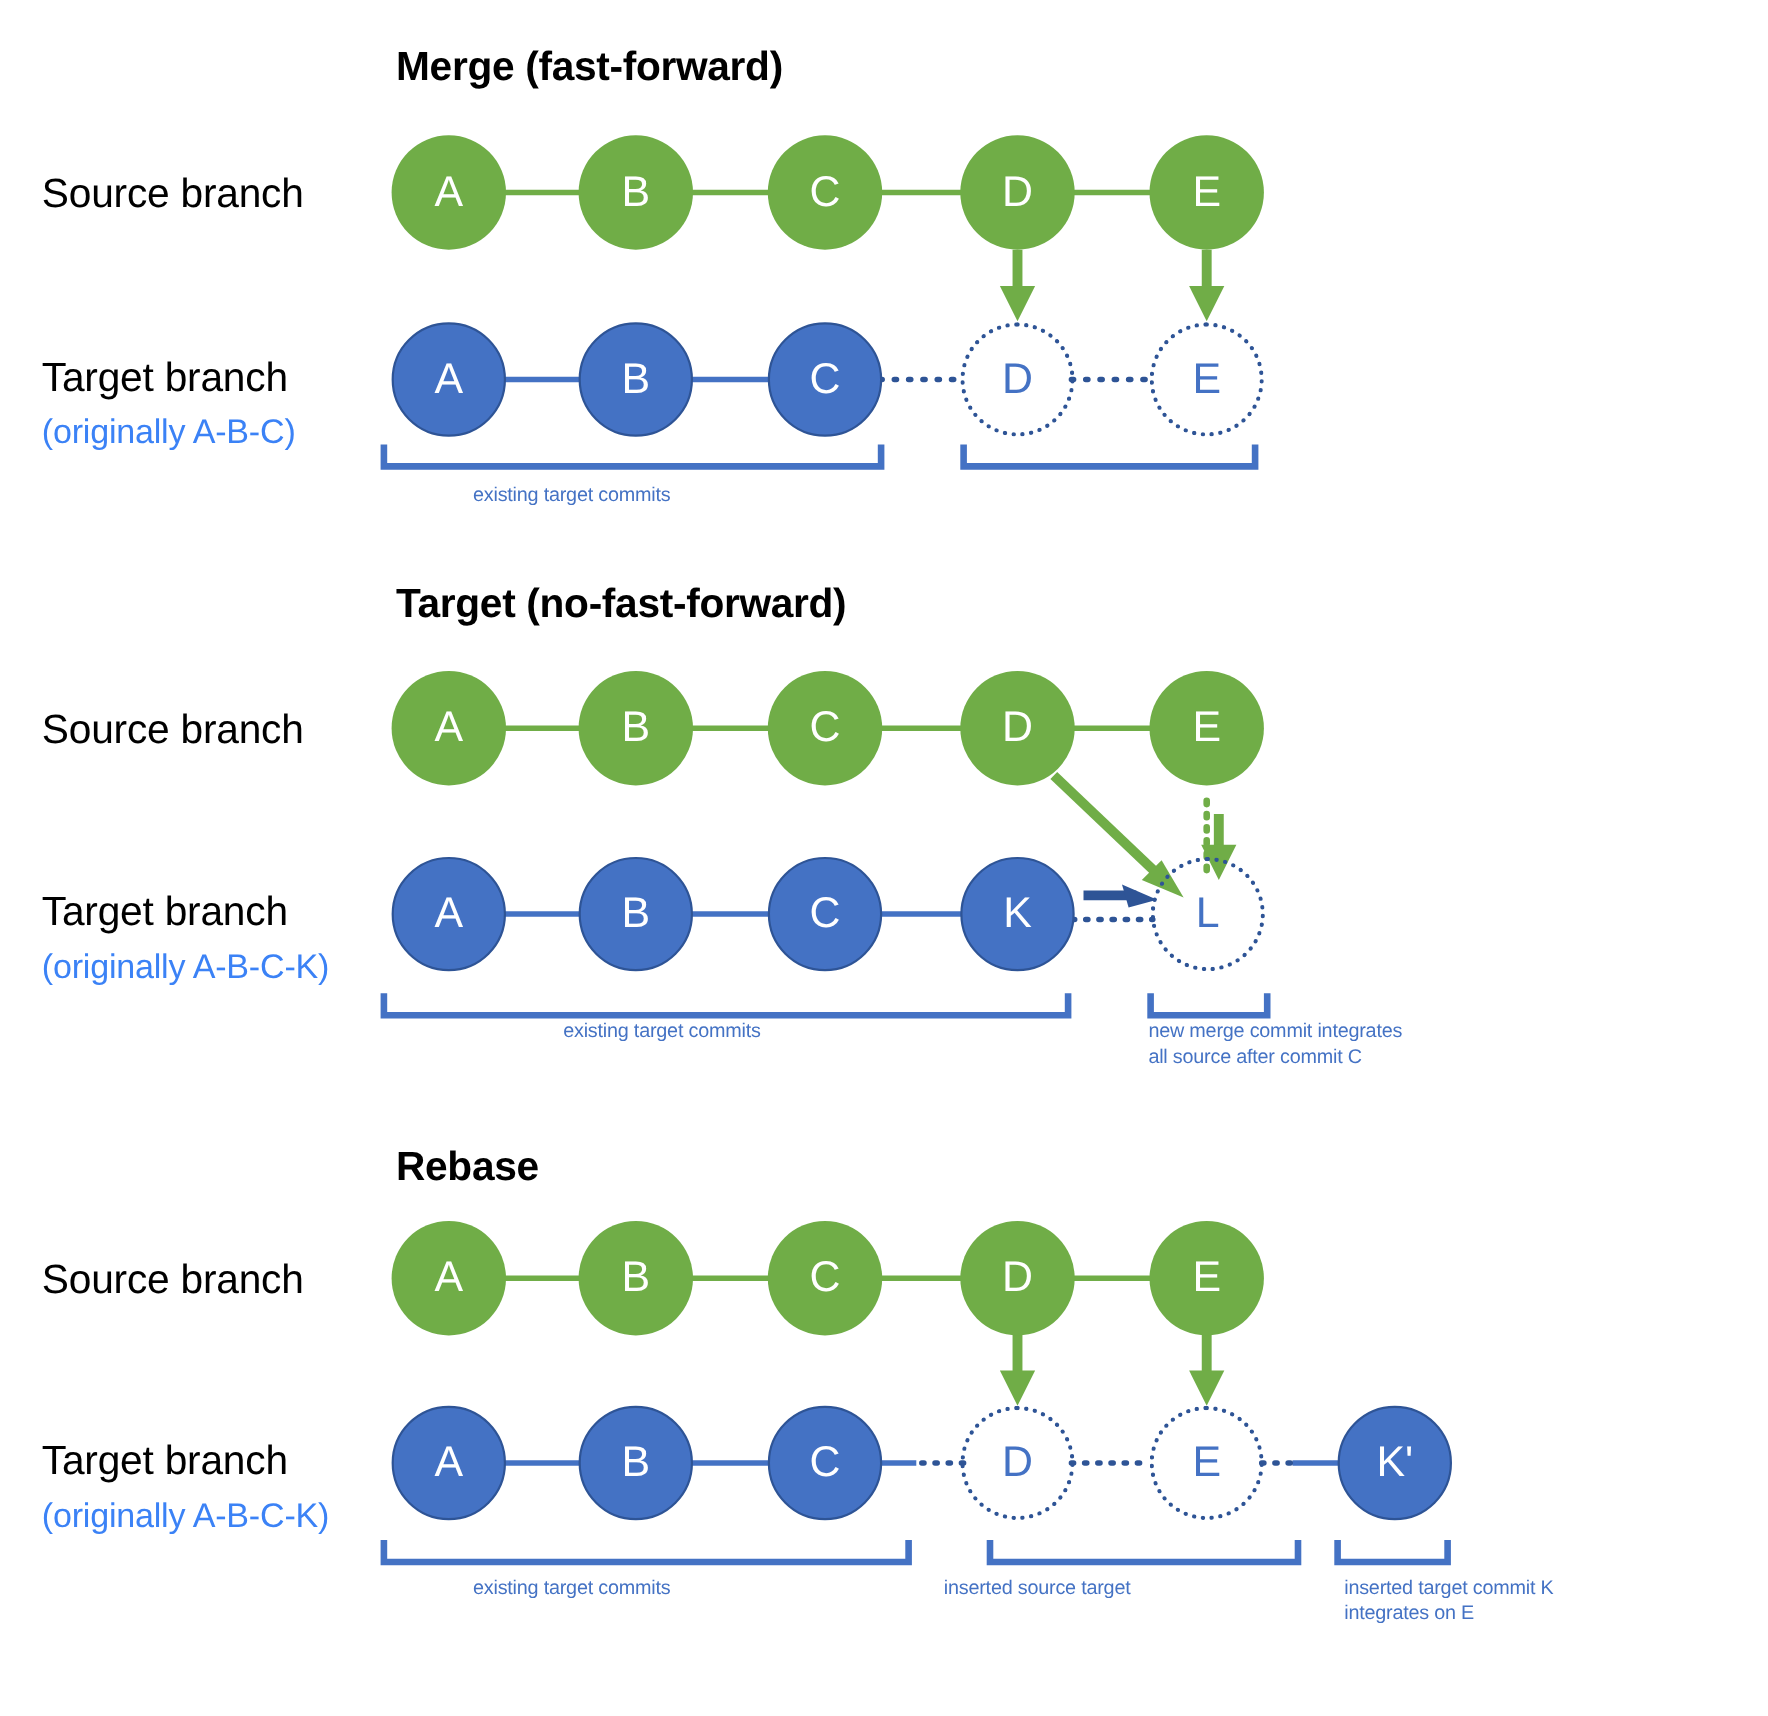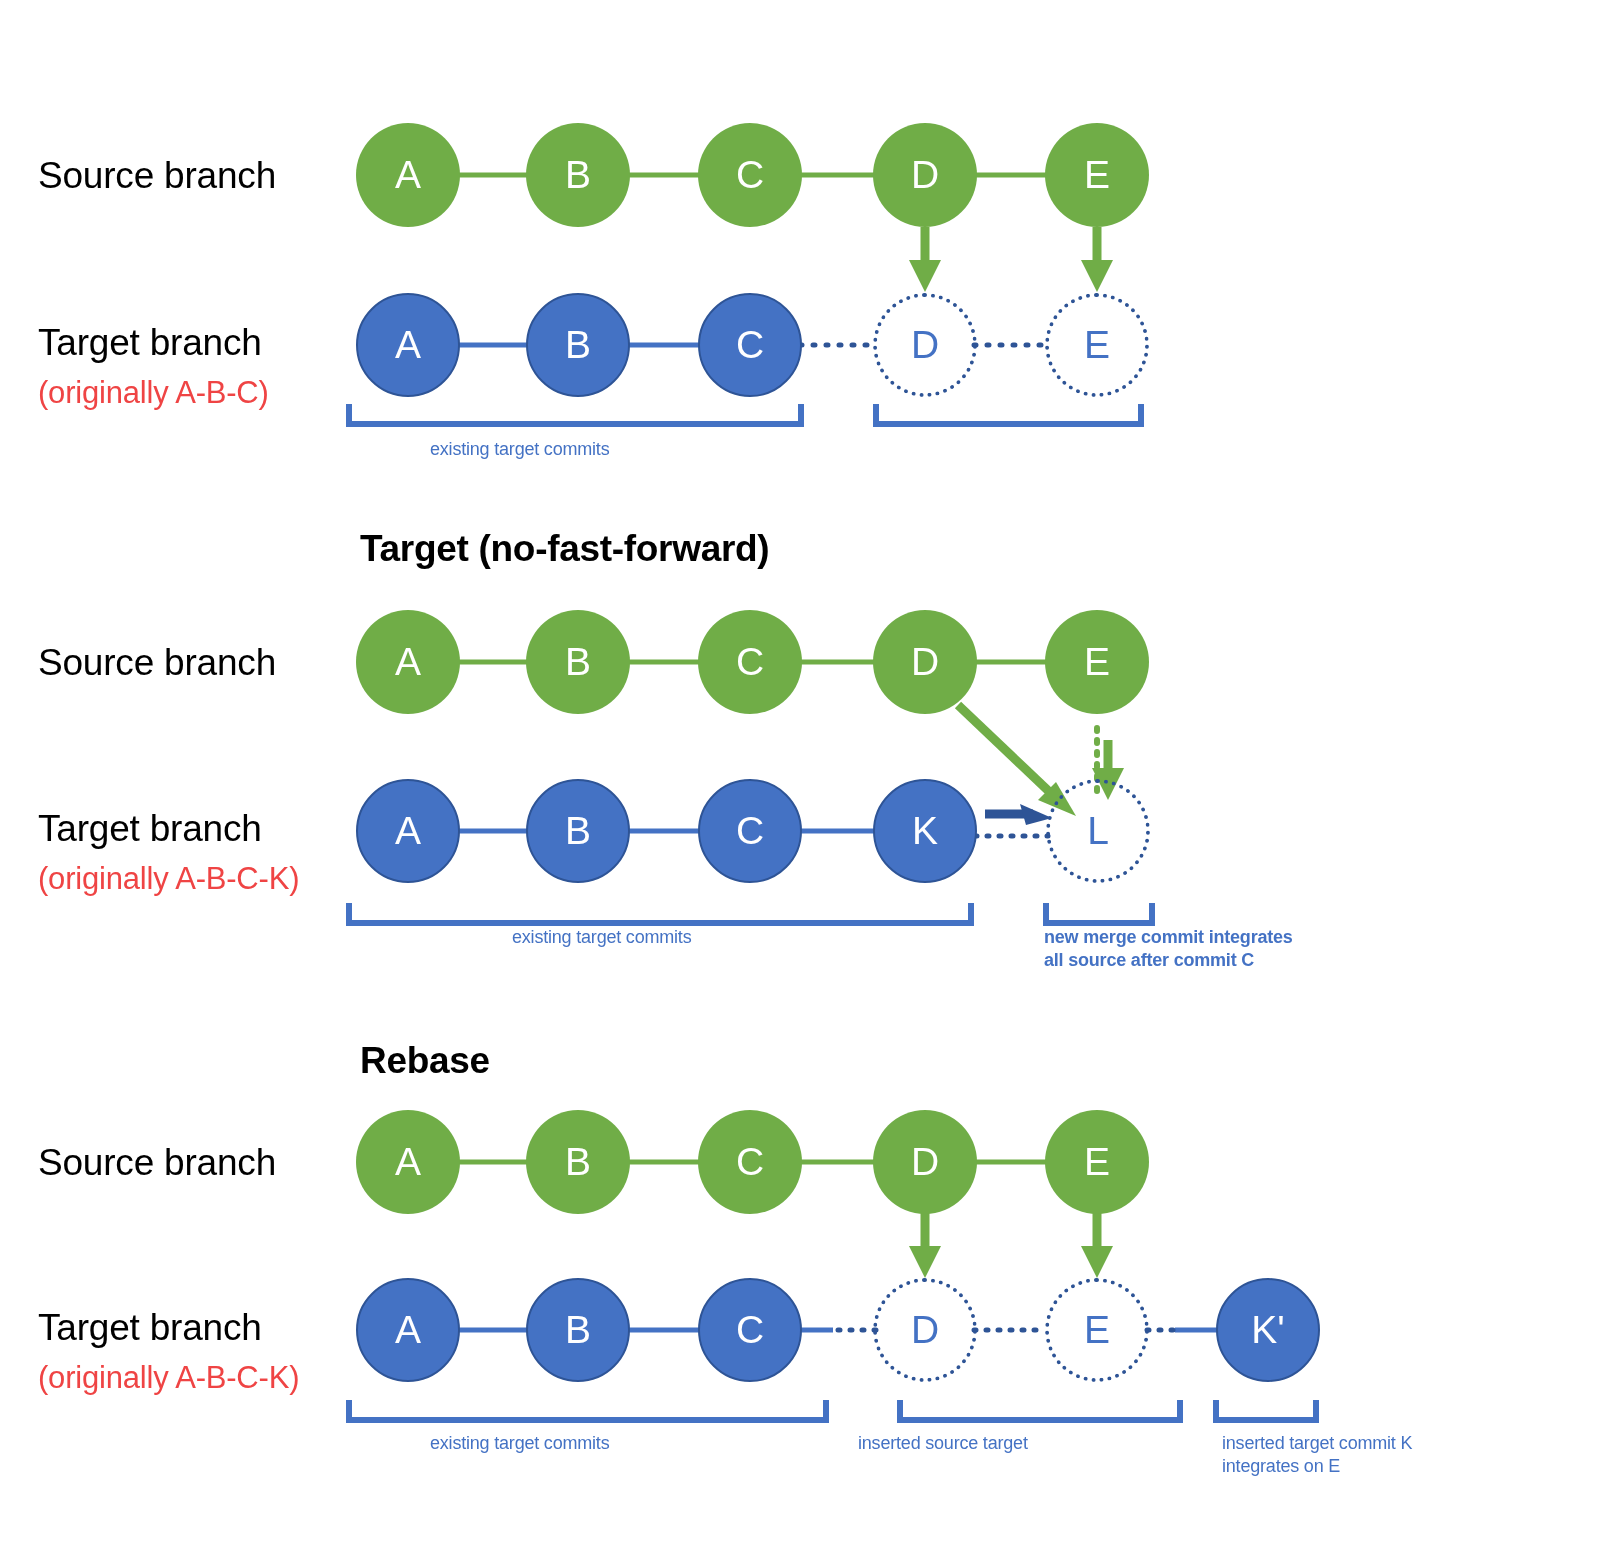--- a/index.html
+++ b/index.html
@@ -38,21 +38,21 @@
   .row-label {
     position: absolute;
     font-size: 37px;
     color: #000000;
     white-space: nowrap;
     letter-spacing: -0.2px;
   }
   .row-sublabel {
     position: absolute;
     font-size: 31px;
-    color: #ef4444;
+    color: #3b82f6;
     white-space: nowrap;
     letter-spacing: -0.2px;
   }
   .caption {
     position: absolute;
     font-size: 18px;
     color: #4472C4;
     white-space: nowrap;
     line-height: 1.28;
     letter-spacing: -0.2px;
@@ -198,20 +198,21 @@
       <path d="M349,1400 L349,1420 L826,1420 L826,1400"></path>
     </g>
     <g fill="none" stroke="#4472C4" stroke-width="6">
       <path d="M900,1400 L900,1420 L1180,1420 L1180,1400"></path>
     </g>
     <g fill="none" stroke="#4472C4" stroke-width="6">
       <path d="M1216,1400 L1216,1420 L1316,1420 L1316,1400"></path>
     </g>
   </svg>
 
+  <div class="section-title" style="left:360px; top:40px;">Merge (fast-forward)</div>
 
   <div class="row-label" style="left:38px; top:155px;">Source branch</div>
 
   <div class="row-label" style="left:38px; top:322px;">Target branch</div>
   <div class="row-sublabel" style="left:38px; top:375px;">(originally A-B-C)</div>
 
   <div class="node node-green" style="left:356px; top:123px; width:104px; height:104px;">
     <span>A</span>
   </div>
   <div class="node node-green" style="left:526px; top:123px; width:104px; height:104px;">
@@ -278,21 +279,21 @@
     <span>C</span>
   </div>
   <div class="node node-blue" style="left:873px; top:779px; width:104px; height:104px;">
     <span>K</span>
   </div>
   <div class="node node-ghost" style="left:1046px; top:779px; width:104px; height:104px;">
     <span>L</span>
   </div>
 
   <div class="caption" style="left:512px; top:926px;">existing target commits</div>
-  <div class="caption" style="left:1044px; top:926px;font-weight:bold;">
+  <div class="caption" style="left:1044px; top:926px;">
     <div>new merge commit integrates</div>
     <div>all source after commit C</div>
   </div>
 
   <div class="section-title" style="left:360px; top:1040px;">Rebase</div>
 
   <div class="row-label" style="left:38px; top:1142px;">Source branch</div>
 
   <div class="row-label" style="left:38px; top:1307px;">Target branch</div>
   <div class="row-sublabel" style="left:38px; top:1360px;">(originally A-B-C-K)</div>

